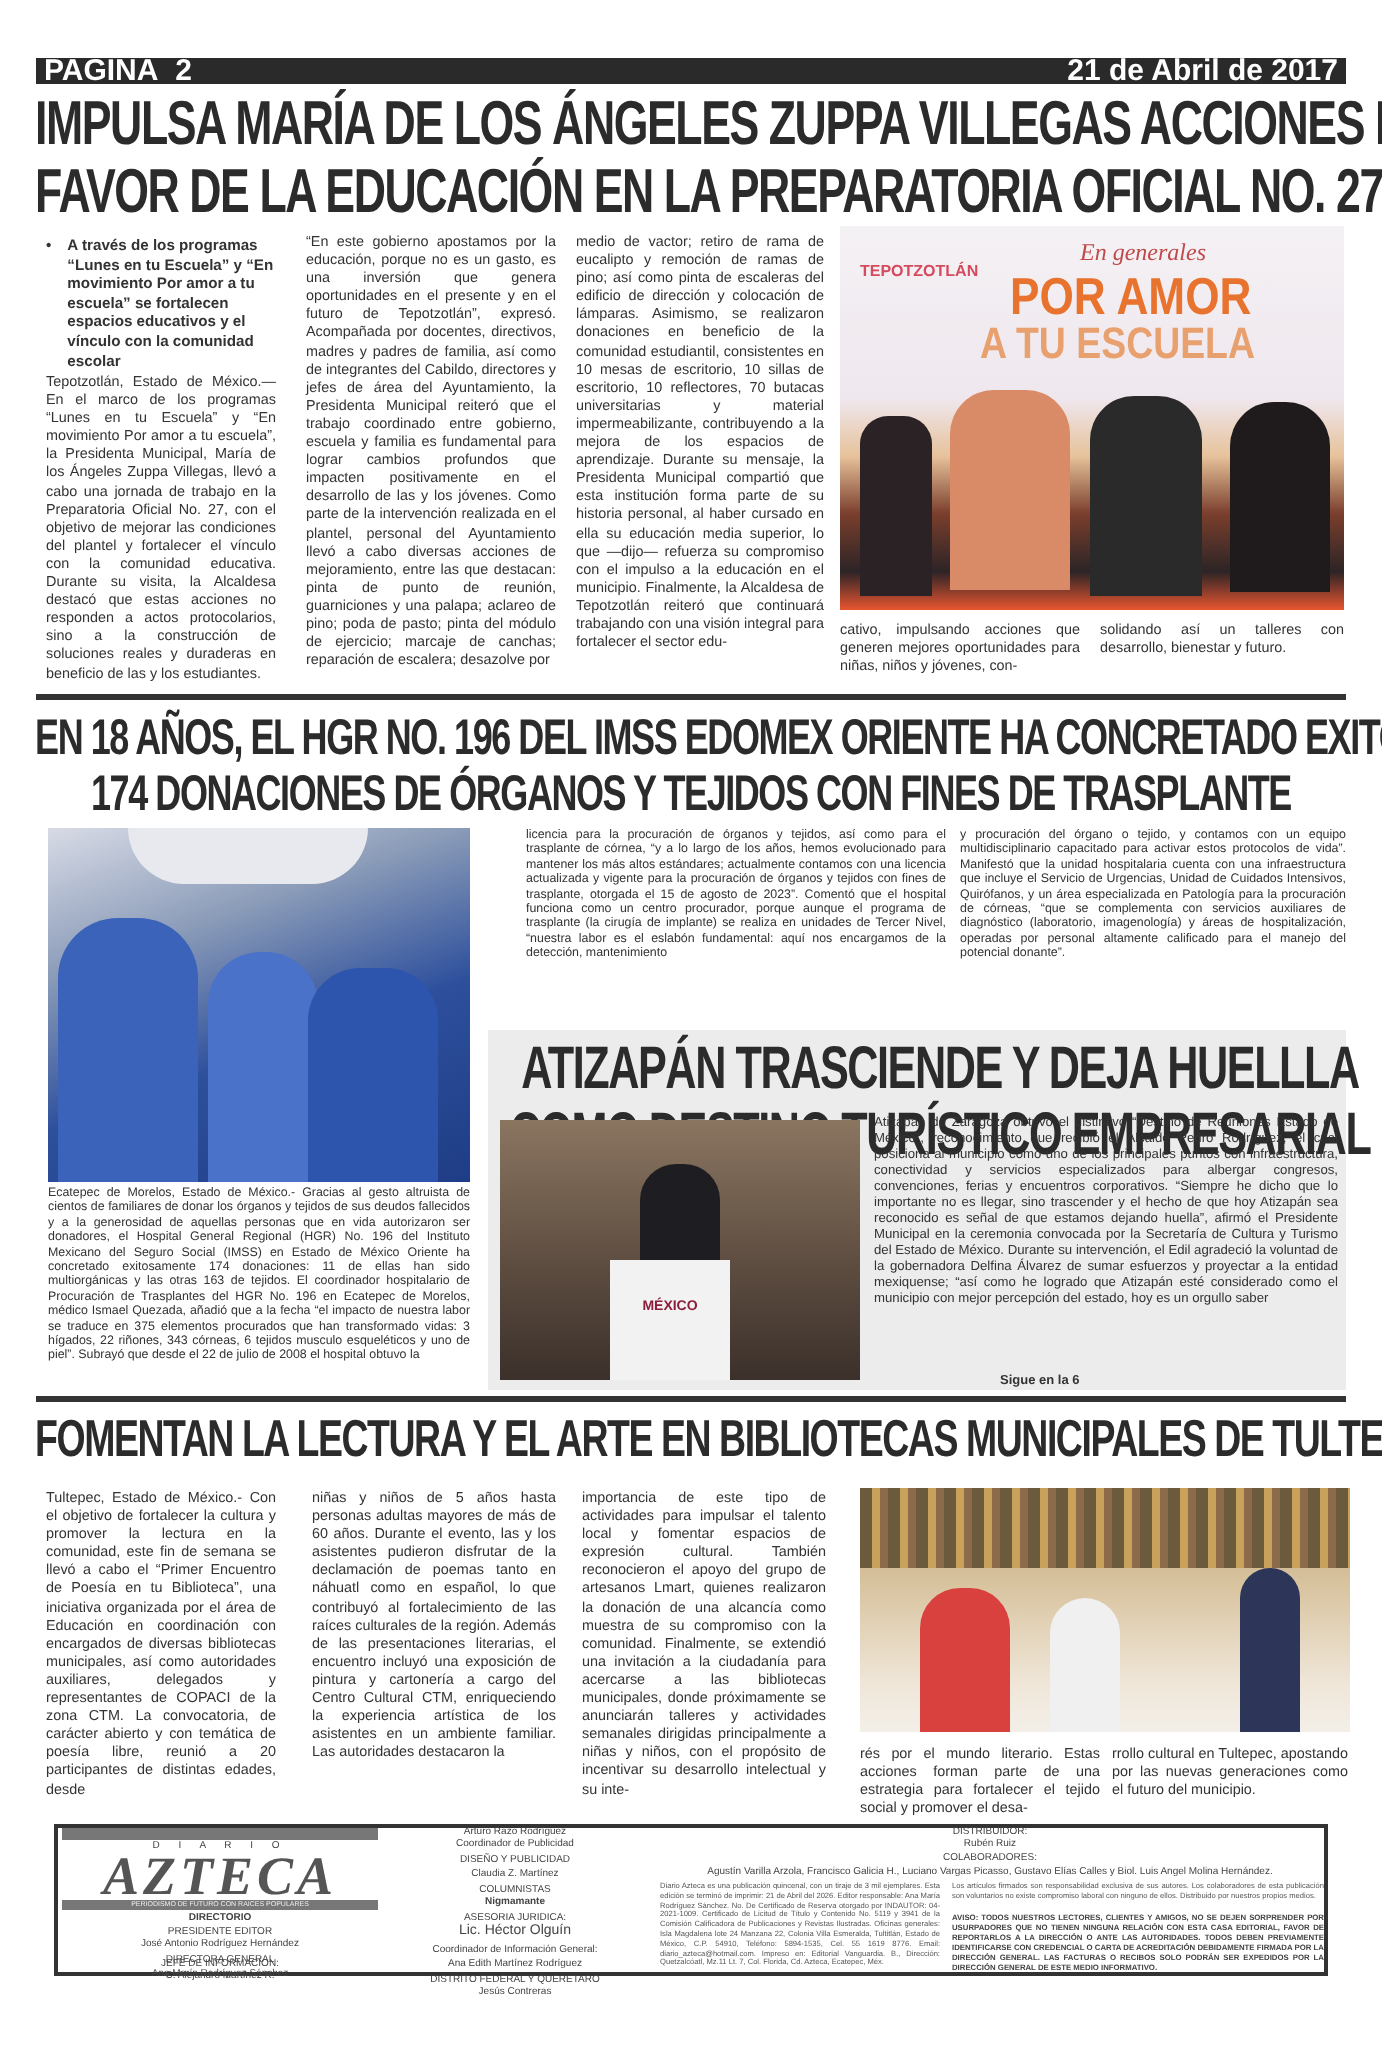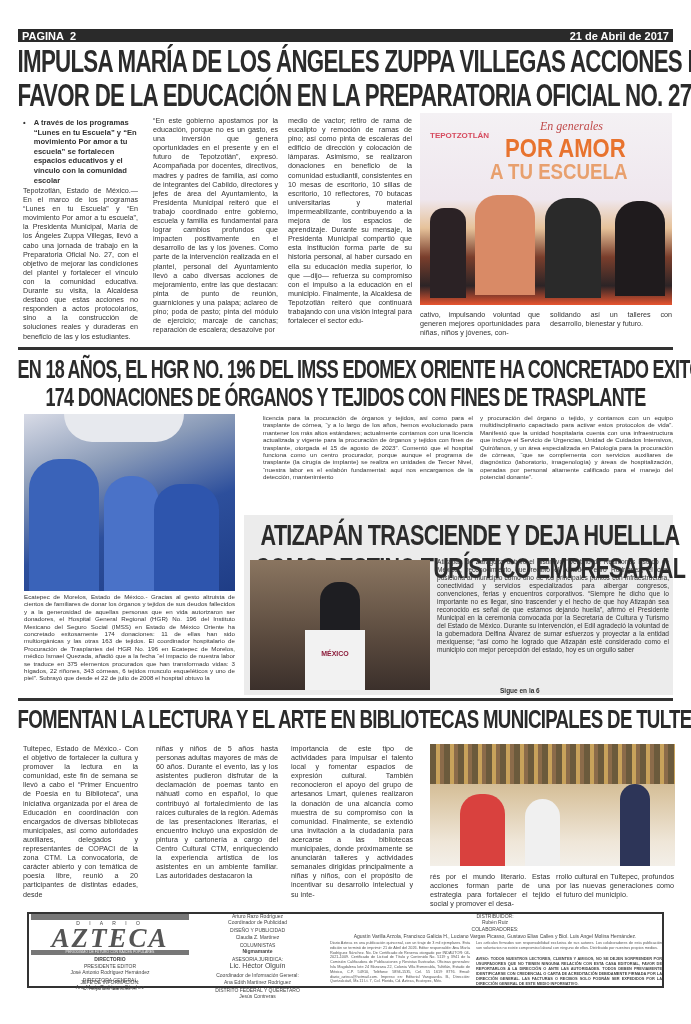--- a/index.html
+++ b/index.html
@@ -1,18 +1,18 @@
 <!DOCTYPE html>
 <html><head>
 <meta charset="utf-8">
 <style>
   *{box-sizing:border-box;margin:0;padding:0}
   body{width:691px;height:1024px;background:#fff;font-family:"Liberation Sans",sans-serif;color:#222;position:relative;overflow:hidden}
   .abs{position:absolute}
-  .topbar{left:18px;top:29px;width:655px;height:13px;background:#2a2a2a;color:#fff;font-size:11px;font-weight:bold;display:flex;justify-content:space-between;align-items:center;padding:0 4px}
+  .topbar{left:18px;top:29px;width:655px;height:13px;background:#2a2a2a;color:#fff;font-size:15px;font-weight:bold;display:flex;justify-content:space-between;align-items:center;padding:0 4px}
   .headline{font-family:"Liberation Sans",sans-serif;font-weight:bold;color:#2b2b2b;text-align:center;letter-spacing:-1px;line-height:1;transform:scaleX(0.72);transform-origin:center top;white-space:nowrap}
   .h1{left:-110px;width:911px;top:46px;font-size:31px}
   .h2{left:-110px;width:911px;top:357px;font-size:25px}
   .h3{left:120px;width:700px;top:520px;font-size:30px}
   .h4{left:-110px;width:911px;top:706px;font-size:26px}
   .col{font-size:7.2px;line-height:9.1px;text-align:justify;color:#333}
   .bullet{font-weight:bold;font-size:7.6px;line-height:9.6px;color:#333}
   .rule{background:#333;height:3px}
   .photo{overflow:hidden}
   .small{font-size:6.2px;line-height:7.4px;text-align:justify;color:#333}
@@ -45,21 +45,21 @@
 <div class="abs photo" style="left:420px;top:113px;width:252px;height:192px;background:linear-gradient(180deg,#f4f1f4 0%,#efe7ee 45%,#e6c29a 60%,#7a3e2c 75%,#2c2426 90%,#e85530 100%)">
   <div class="abs" style="left:10px;top:18px;font-size:8px;font-weight:bold;color:#d64a5e">TEPOTZOTLÁN</div>
   <div class="abs" style="left:120px;top:6px;font-size:12px;font-style:italic;color:#c04a4a;font-family:'Liberation Serif',serif">En generales</div>
   <div class="abs" style="left:85px;top:20px;font-size:26px;font-weight:bold;color:#e8732e;transform:scaleX(.85);transform-origin:left">POR AMOR</div>
   <div class="abs" style="left:70px;top:46px;font-size:22px;font-weight:bold;color:#e8a06e;transform:scaleX(.85);transform-origin:left">A TU ESCUELA</div>
   <div class="abs" style="left:10px;top:95px;width:36px;height:90px;background:#2b2225;border-radius:14px 14px 0 0"></div>
   <div class="abs" style="left:55px;top:82px;width:60px;height:100px;background:#d98a66;border-radius:22px 22px 0 0"></div>
   <div class="abs" style="left:125px;top:85px;width:56px;height:100px;background:#2a2a2a;border-radius:22px 22px 0 0"></div>
   <div class="abs" style="left:195px;top:88px;width:50px;height:95px;background:#1f1b1d;border-radius:22px 22px 0 0"></div>
 </div>
-<div class="abs col" style="left:420px;top:310px;width:120px">cativo, impulsando voluntad que generen mejores oportunidades para niñas, niños y jóvenes, con-</div>
+<div class="abs col" style="left:420px;top:310px;width:120px">cativo, impulsando acciones que generen mejores oportunidades para niñas, niños y jóvenes, con-</div>
 <div class="abs col" style="left:550px;top:310px;width:122px">solidando así un talleres con desarrollo, bienestar y futuro.</div>
 
 <div class="abs rule" style="left:18px;top:347px;width:655px"></div>
 
 <div class="abs headline h2">
   <div>EN 18 AÑOS, EL HGR NO. 196 DEL IMSS EDOMEX ORIENTE HA CONCRETADO EXITOSAMENTE</div>
   <div style="margin-top:3px">174 DONACIONES DE ÓRGANOS Y TEJIDOS CON FINES DE TRASPLANTE</div>
 </div>
 
 <div class="abs photo" style="left:24px;top:414px;width:211px;height:177px;background:linear-gradient(160deg,#d8dbe6 0%,#8a9bb8 30%,#2d4f9c 60%,#1f3d86 100%)">
@@ -95,21 +95,21 @@
 <div class="abs col" style="left:156px;top:744px;width:122px">niñas y niños de 5 años hasta personas adultas mayores de más de 60 años. Durante el evento, las y los asistentes pudieron disfrutar de la declamación de poemas tanto en náhuatl como en español, lo que contribuyó al fortalecimiento de las raíces culturales de la región. Además de las presentaciones literarias, el encuentro incluyó una exposición de pintura y cartonería a cargo del Centro Cultural CTM, enriqueciendo la experiencia artística de los asistentes en un ambiente familiar. Las autoridades destacaron la</div>
 <div class="abs col" style="left:291px;top:744px;width:122px">importancia de este tipo de actividades para impulsar el talento local y fomentar espacios de expresión cultural. También reconocieron el apoyo del grupo de artesanos Lmart, quienes realizaron la donación de una alcancía como muestra de su compromiso con la comunidad. Finalmente, se extendió una invitación a la ciudadanía para acercarse a las bibliotecas municipales, donde próximamente se anunciarán talleres y actividades semanales dirigidas principalmente a niñas y niños, con el propósito de incentivar su desarrollo intelectual y su inte-</div>
 
 <div class="abs photo" style="left:430px;top:744px;width:245px;height:122px;background:linear-gradient(180deg,#b8a078 0%,#d9c4a0 40%,#efe6d8 80%,#f3efe8 100%)">
   <div class="abs" style="left:0;top:0;width:245px;height:40px;background:repeating-linear-gradient(90deg,#6b5a3c 0 6px,#c8a25b 6px 10px,#8b6b4a 10px 14px)"></div>
   <div class="abs" style="left:30px;top:50px;width:45px;height:72px;background:#d9413e;border-radius:20px 20px 0 0"></div>
   <div class="abs" style="left:95px;top:55px;width:35px;height:67px;background:#f0f0f0;border-radius:18px 18px 0 0"></div>
   <div class="abs" style="left:190px;top:40px;width:30px;height:82px;background:#2d3558;border-radius:15px 15px 0 0"></div>
 </div>
 <div class="abs col" style="left:430px;top:872px;width:120px">rés por el mundo literario. Estas acciones forman parte de una estrategia para fortalecer el tejido social y promover el desa-</div>
-<div class="abs col" style="left:556px;top:872px;width:118px">rrollo cultural en Tultepec, profundos por las nuevas generaciones como el futuro del municipio.</div>
+<div class="abs col" style="left:556px;top:872px;width:118px">rrollo cultural en Tultepec, apostando por las nuevas generaciones como el futuro del municipio.</div>
 
 <div class="abs footer"></div>
 <div class="abs" style="left:31px;top:914px;width:158px;height:6px;background:#777"></div>
 <div class="abs" style="left:31px;top:920px;width:158px;text-align:center;font-size:5px;letter-spacing:4px;color:#444">D I A R I O</div>
 <div class="abs" style="left:31px;top:923px;width:158px;text-align:center;font-family:'Liberation Serif',serif;font-weight:bold;font-style:italic;font-size:27px;color:#555;letter-spacing:2px">AZTECA</div>
 <div class="abs" style="left:31px;top:950px;width:158px;height:5px;background:#777;color:#eee;font-size:3.5px;text-align:center;line-height:5px;overflow:hidden">PERIODISMO DE FUTURO CON RAICES POPULARES</div>
 <div class="abs fcol" style="left:31px;top:956px;width:158px;font-weight:bold">DIRECTORIO</div>
 <div class="abs fcol" style="left:31px;top:963px;width:158px">
   <div>PRESIDENTE EDITOR</div>
     <div style="margin-bottom:2px">José Antonio Rodríguez Hernández</div>

